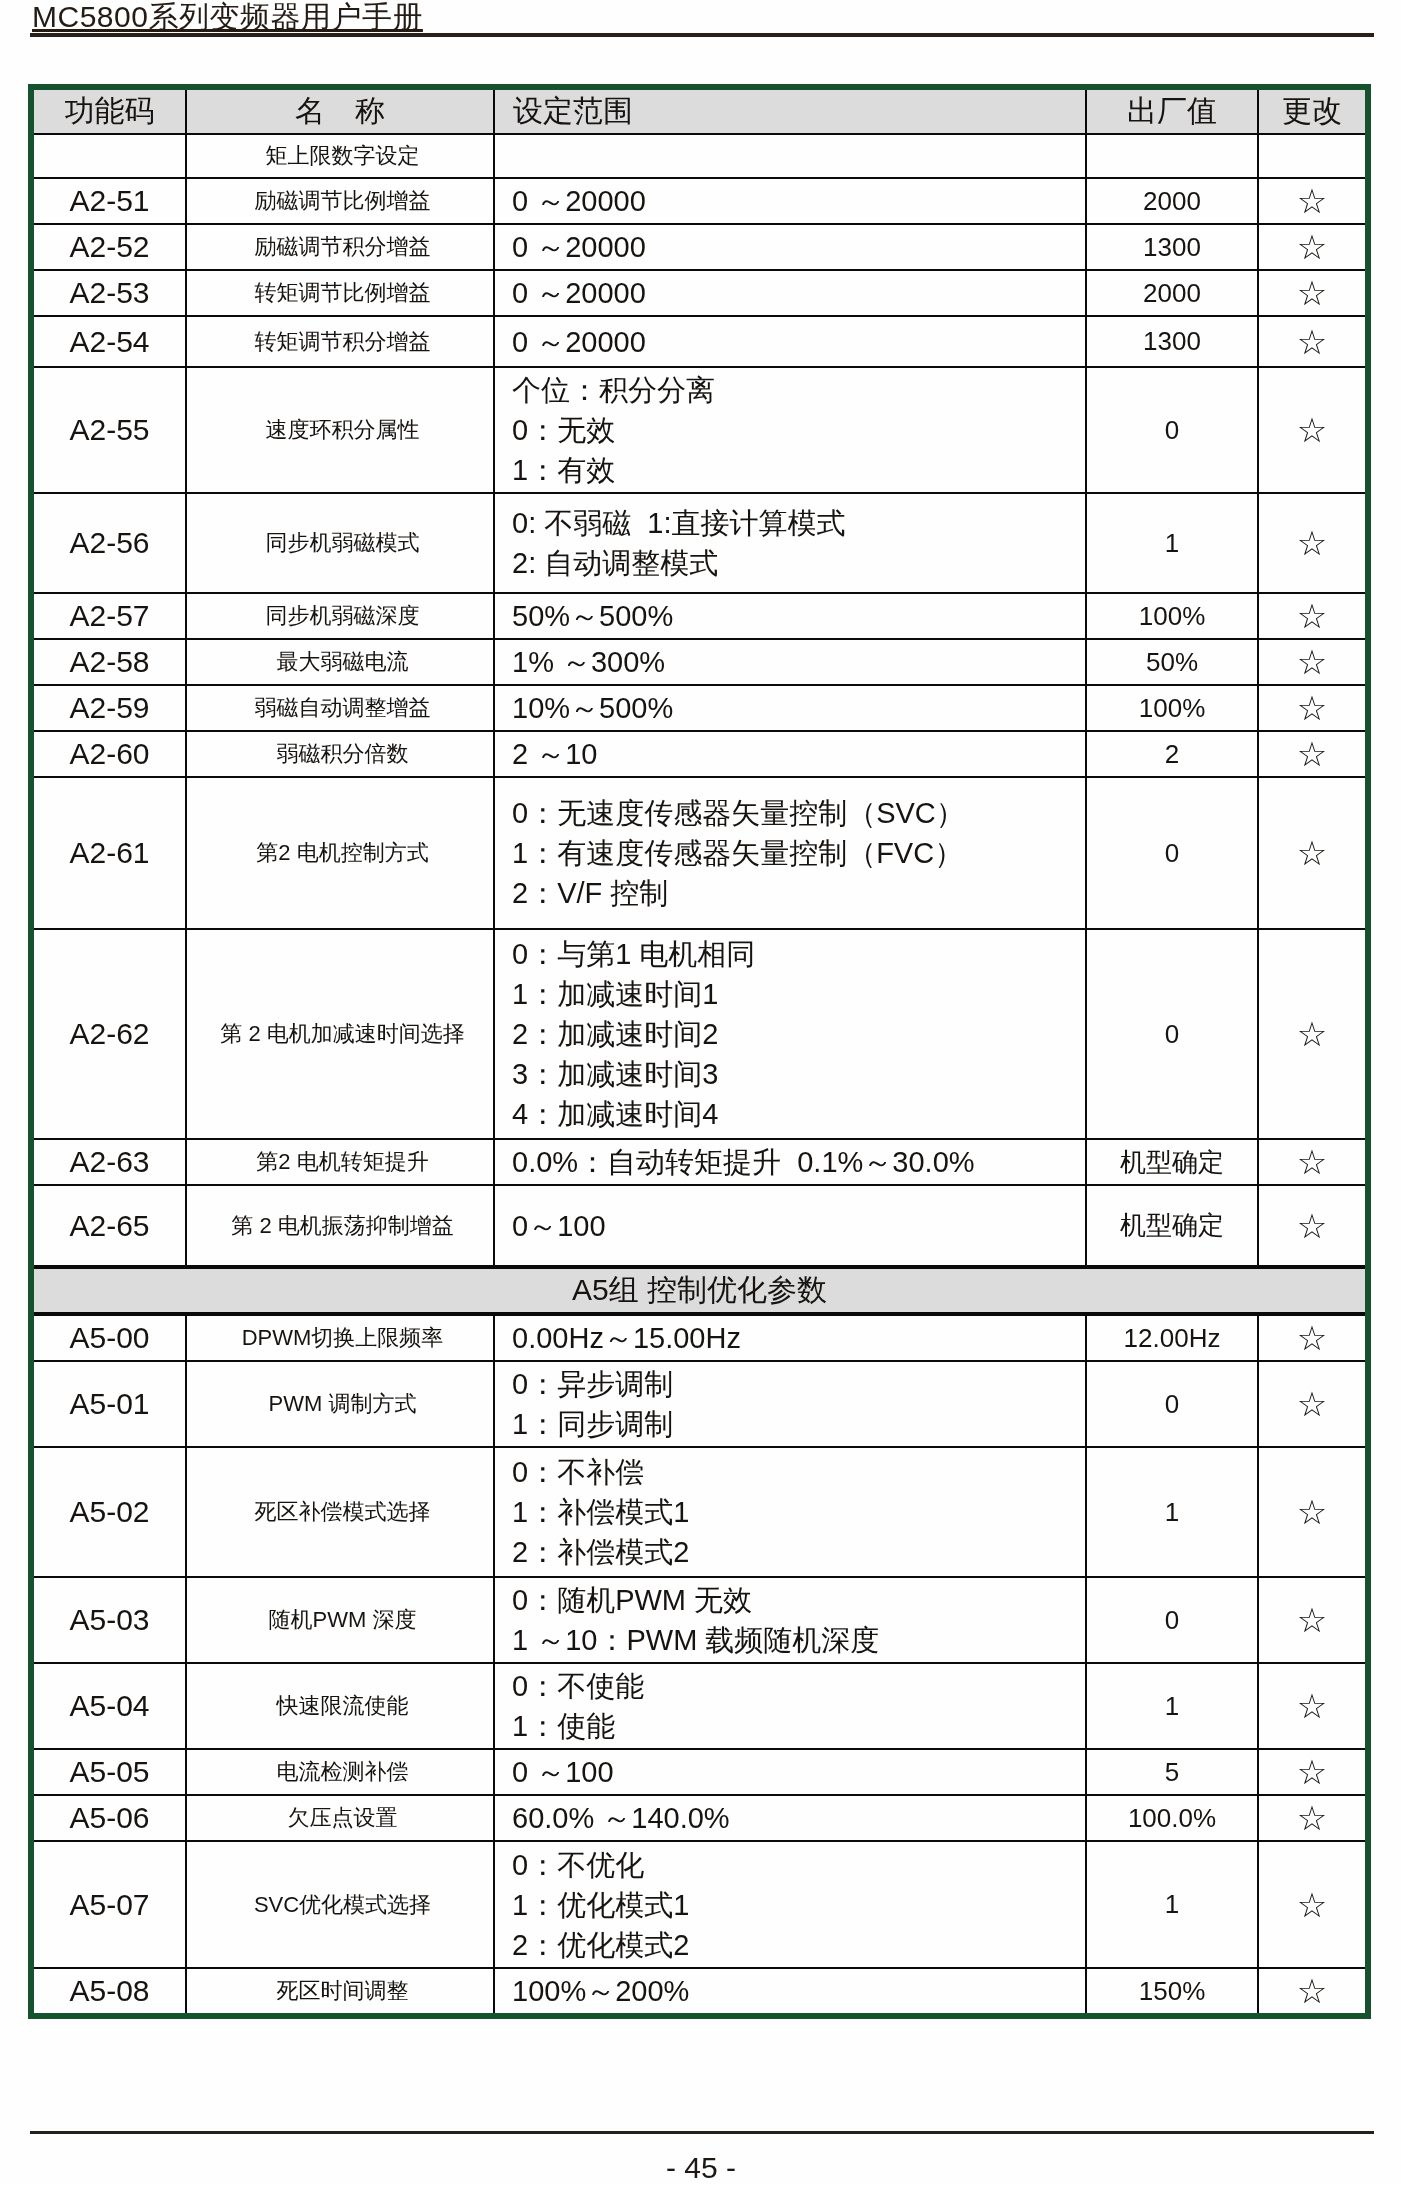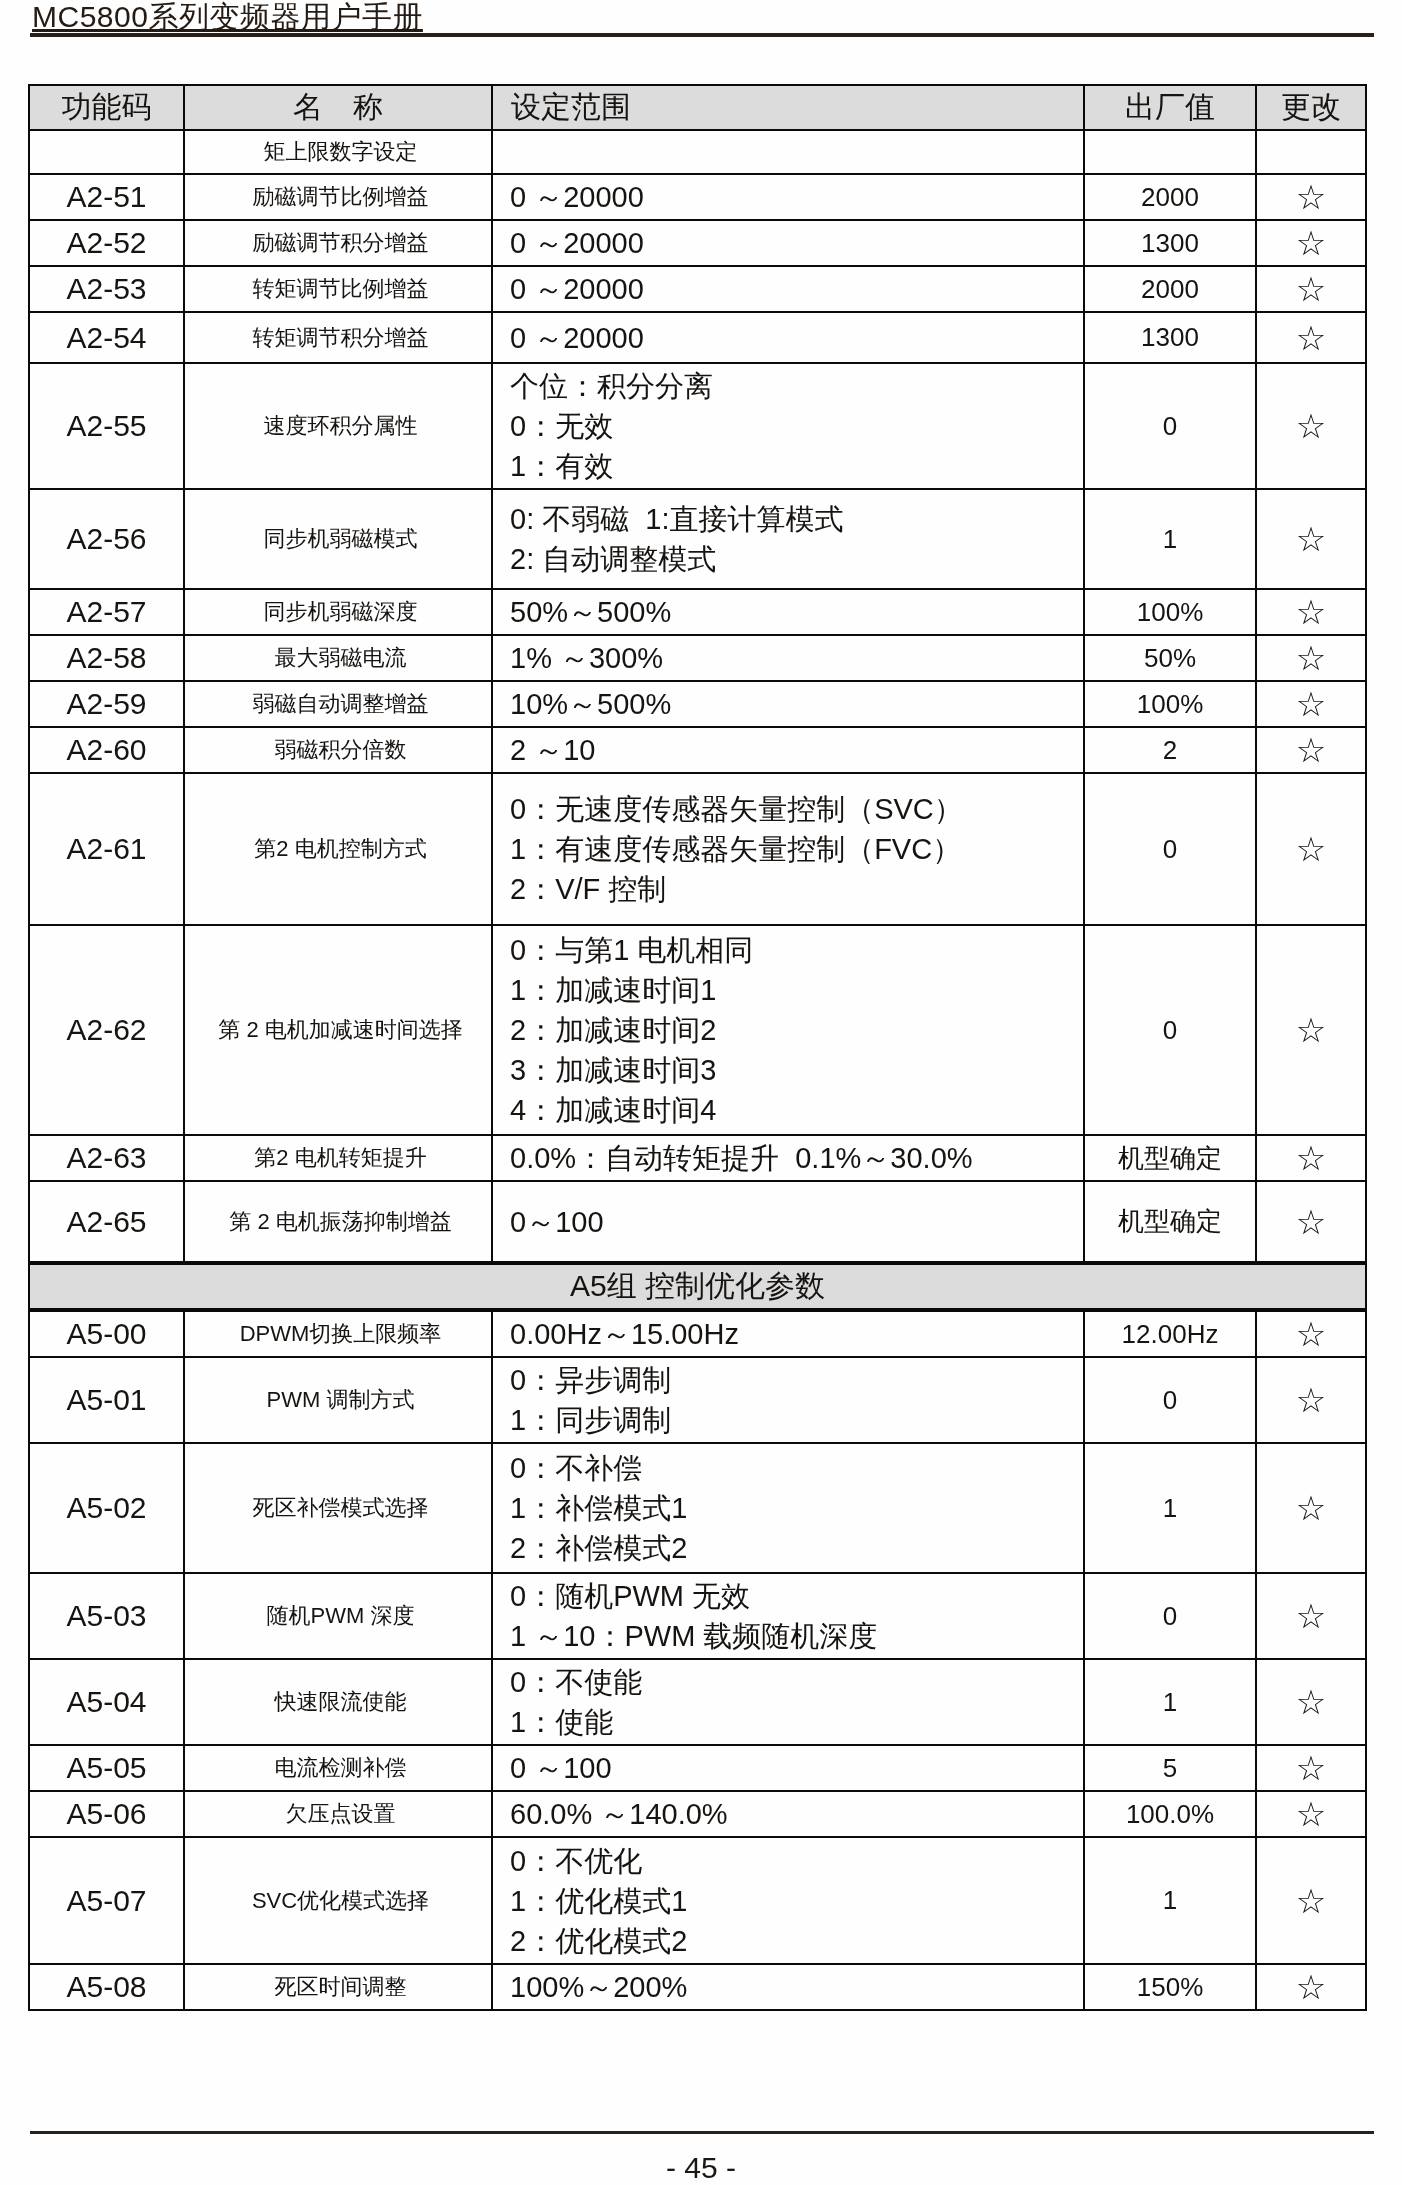--- a/index.html
+++ b/index.html
@@ -15,21 +15,21 @@
     color:#241b15;
     text-decoration:underline;
   }
   .title-rule {
     position:absolute; left:30px; top:33px; width:1344px; height:4px;
     background:#2a201a;
   }
   table.params {
     position:absolute; left:28px; top:84px; width:1337px;
     border-collapse:collapse; table-layout:fixed;
-    border:1px solid #14532d;
+    border:6px solid #14532d;
     font-family:"Liberation Sans", "Liberation Serif", sans-serif;
     padding-left:48px;
   }
   table.params td {
     border:2px solid #0a0a0a;
     vertical-align:middle;
     overflow:hidden;
   }
   .head-tr td {
     background:#dcdcdc;

